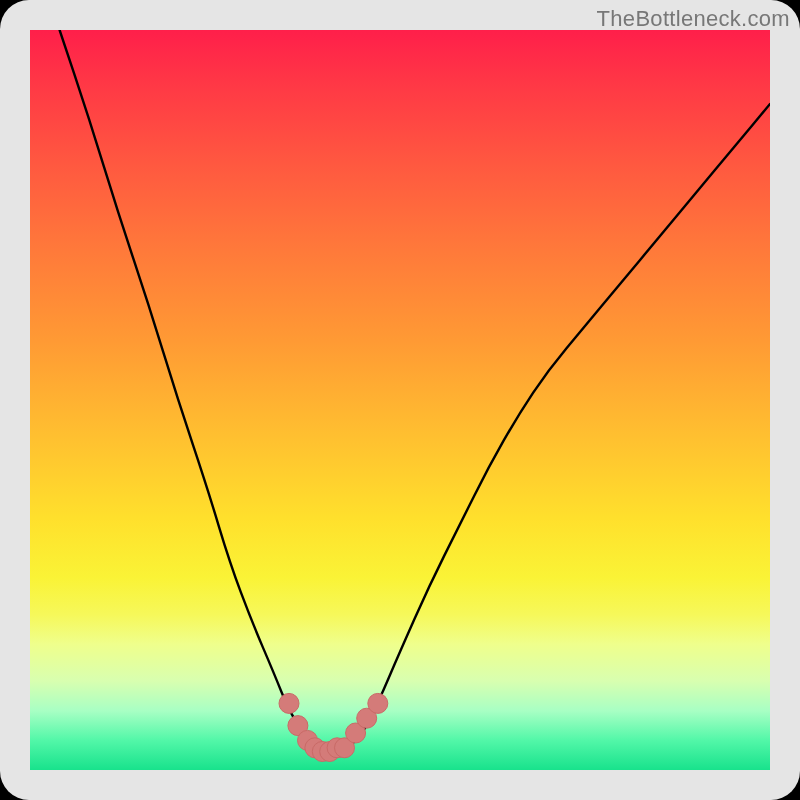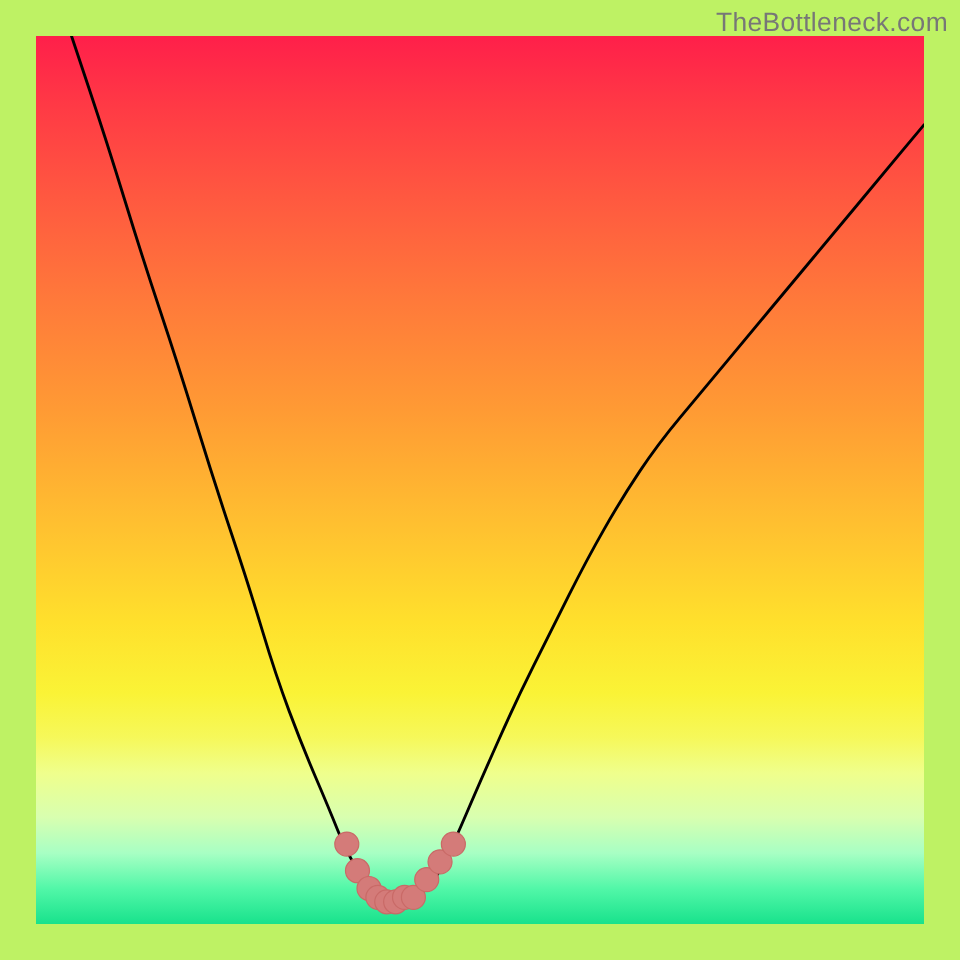--- a/index.html
+++ b/index.html
@@ -10,21 +10,22 @@
     background: #000;
     overflow: hidden;
     font-family: Arial, Helvetica, sans-serif;
   }
   .frame {
     position: absolute;
     left: 0;
     top: 0;
     width: 800px;
     height: 800px;
-    background: #bef264;
+    background: #e5e5e5;
+    border-radius: 29px;
   }
   .plot {
     position: absolute;
     left: 30px;
     top: 30px;
     width: 740px;
     height: 740px;
     background: linear-gradient(to bottom,
       #ff1f4a 0%,
       #ff3a45 8%,

